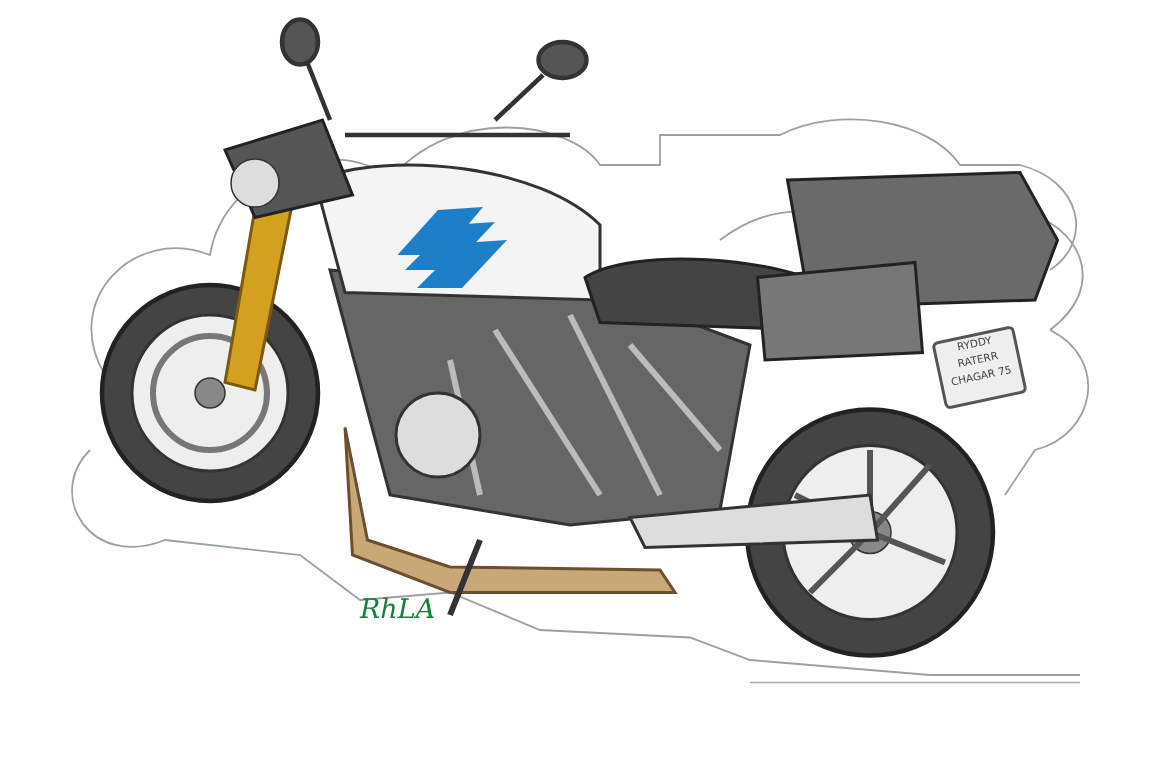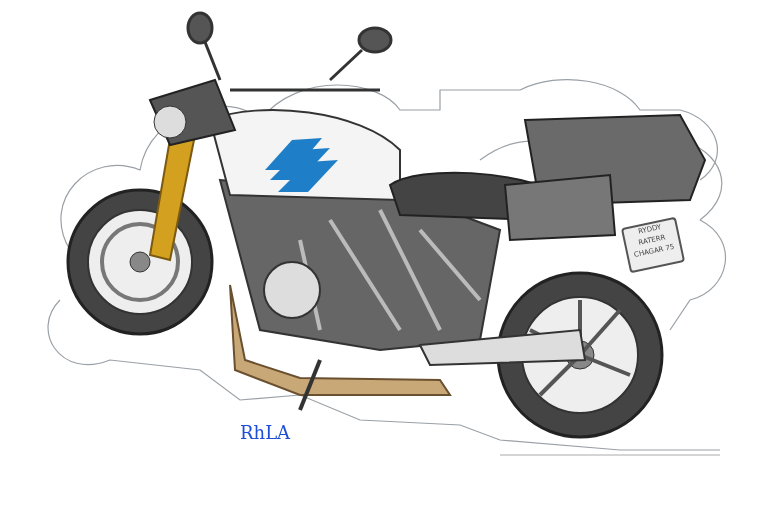--- a/index.html
+++ b/index.html
@@ -1,18 +1,18 @@
 <!DOCTYPE html>
 <html><head>
 <meta charset="utf-8">
 <style>
   html,body{margin:0;padding:0;background:#fff;}
   body{width:768px;height:512px;overflow:hidden;position:relative;font-family:"Liberation Sans",sans-serif;}
   .scene{position:absolute;left:0;top:0;width:768px;height:512px;}
-  .sig{position:absolute;left:240px;top:422px;font-family:"DejaVu Serif",serif;font-size:18px;color:#1d4ed8;}
+  .sig{position:absolute;left:240px;top:396px;font-family:"DejaVu Serif",serif;font-style:italic;font-size:18px;color:#15803d;}
   .plate{position:absolute;left:625px;top:222px;width:52px;height:42px;transform:rotate(-12deg);background:#eee;border:2px solid #555;border-radius:4px;font-size:7px;color:#444;text-align:center;line-height:11px;font-family:"DejaVu Sans",sans-serif;}
 </style>
 </head>
 <body>
 
 <svg class="scene" viewBox="0 0 768 512" xmlns="http://www.w3.org/2000/svg">
 
   <g fill="none" stroke="#9aa0a6" stroke-width="1.2">
     <path d="M70 250 C40 200 90 150 140 170 C150 110 230 90 260 120 C300 70 380 80 400 110 L440 110 L440 90 L520 90 C560 70 620 80 640 110 L680 110 C720 120 730 160 700 180"></path>
     <path d="M60 300 C30 330 60 380 110 360 L200 370 L240 400 L300 395 L360 420 L460 425 L500 440 L620 450 L720 450"></path>

